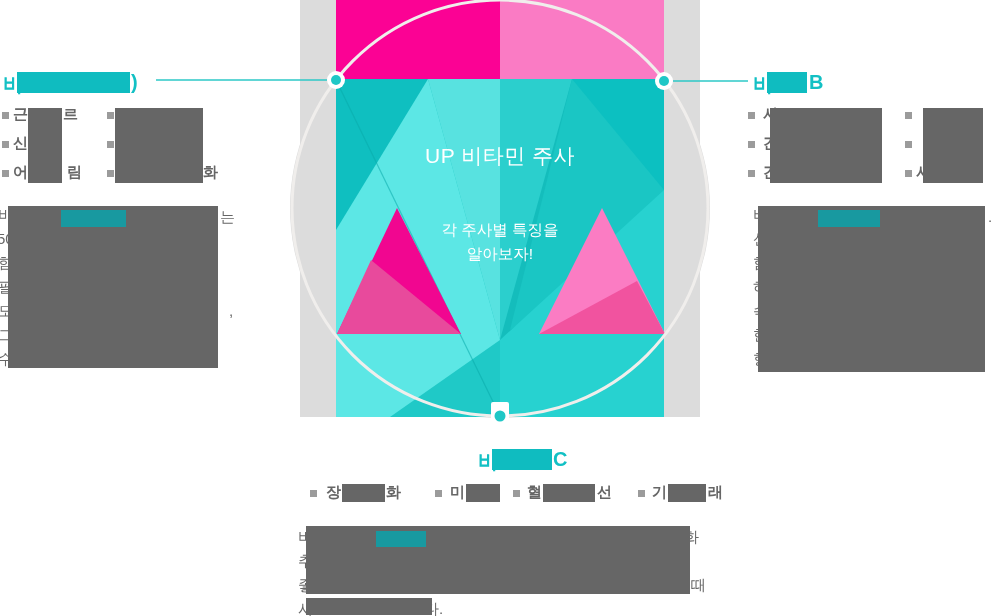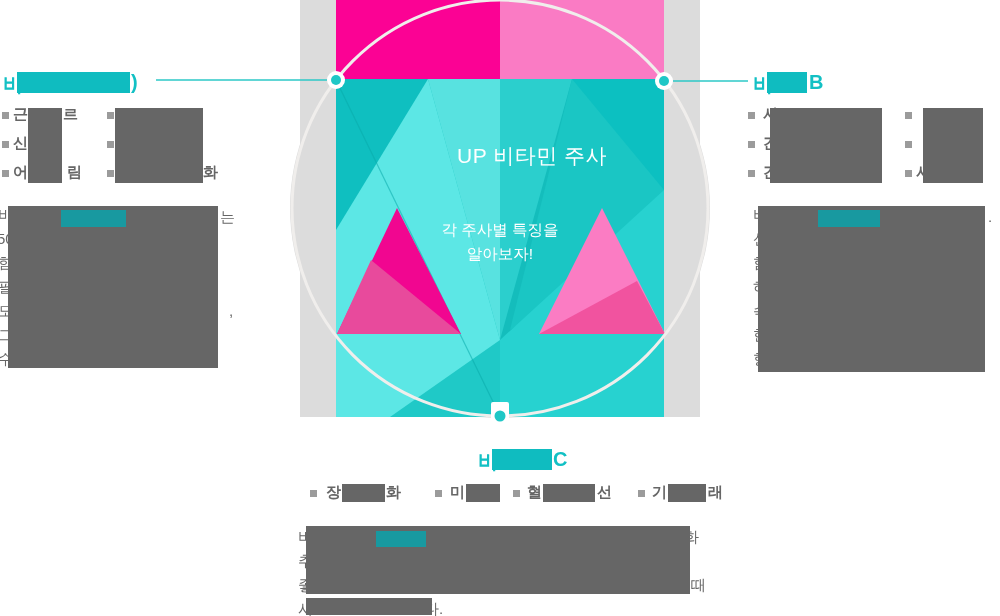--- a/index.html
+++ b/index.html
@@ -68,21 +68,21 @@
       <circle cx="664" cy="81" r="5" fill="#1FC7C6"></circle>
     </g>
     <g>
       <rect x="491" y="402" width="18" height="28" rx="2" fill="#FFFFFF"></rect>
       <circle cx="500" cy="416" r="9" fill="#FFFFFF"></circle>
       <circle cx="500" cy="416" r="5.5" fill="#1FC7C6"></circle>
     </g>
   </svg>
 
   <div class="sec" style="left:336px;top:140px;width:328px;">
-    <div class="abs center-title" style="left:0;top:2px;width:328px;text-align:center;margin-left:32px;">UP 비타민 주사</div>
+    <div class="abs center-title" style="left:0;top:2px;width:328px;text-align:center;">UP 비타민 주사</div>
     <div class="abs center-sub" style="left:0;top:78px;width:328px;">
       <span>각 주사별 특징을</span><br>
       <span>알아보자!</span>
     </div>
   </div>
 
   <div class="sec" style="left:0;top:60px;width:245px;height:320px;">
     <span class="abs sec-title" style="left:3px;top:11px;">비</span>
     <div class="t-redact" style="left:17px;top:12px;width:113px;height:21px;"></div>
     <span class="abs sec-title" style="left:131px;top:11px;">)</span>

